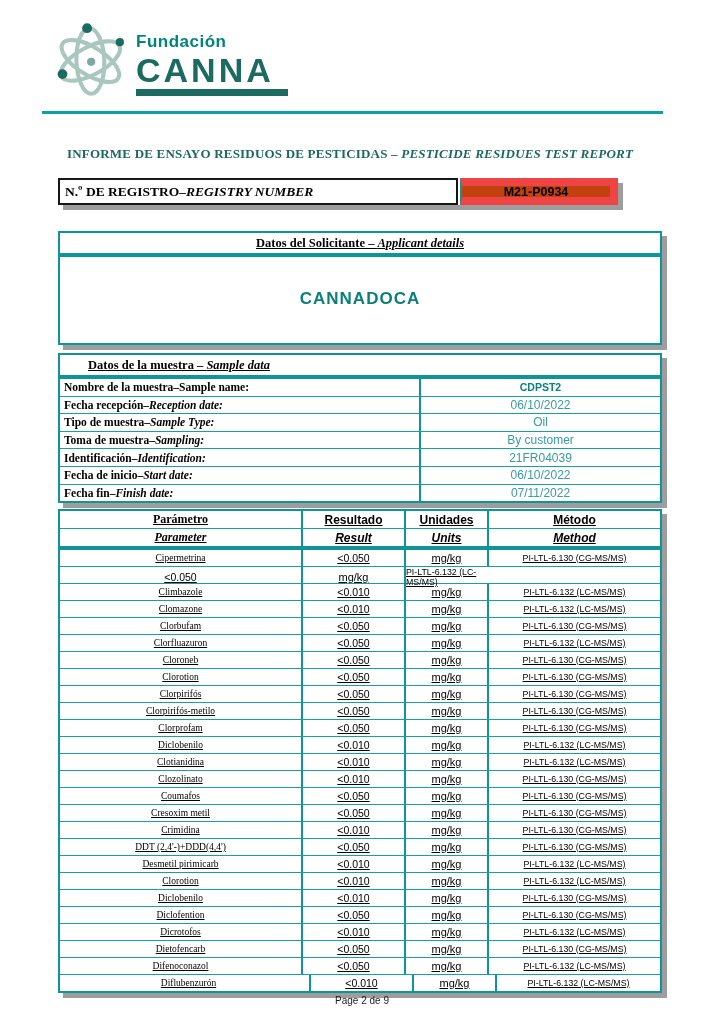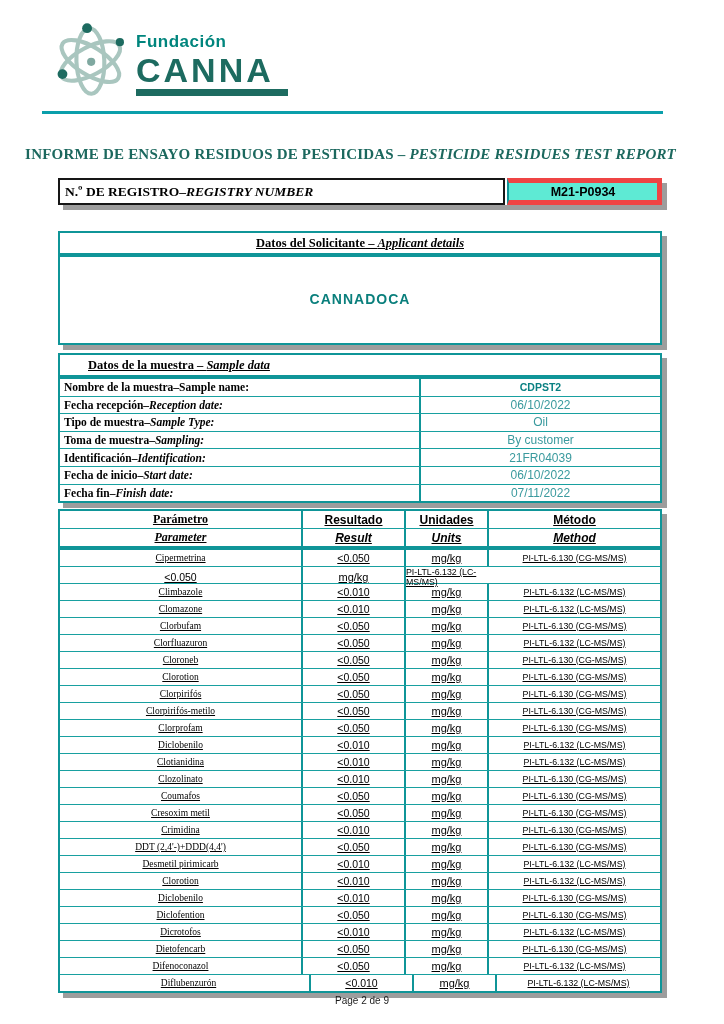--- a/index.html
+++ b/index.html
@@ -11,47 +11,47 @@
   .logo svg{width:84px;height:82px;}
   .logo-text{margin-left:2px;margin-top:12px;}
   .brand-top{font-family:"Liberation Sans",sans-serif;font-weight:700;font-size:17px;color:#00857d;letter-spacing:.5px;}
   .brand-main{font-family:"Liberation Sans",sans-serif;font-weight:700;font-size:34px;line-height:34px;
               color:#1d6b60;letter-spacing:3px;margin-top:1px;}
   .brand-bar{height:7px;background:#1d6b60;width:152px;margin-top:2px;}
 
   .top-rule{position:absolute;left:42px;top:111px;width:621px;height:3px;background:#0a9fab;}
 
   
-  .doc-title{position:absolute;left:12px;top:146px;width:664px;text-align:right;
-             font-size:15px;font-weight:700;color:#1c685e;letter-spacing:.2px;}
+  .doc-title{position:absolute;left:18px;top:146px;width:664px;text-align:center;
+             font-size:13px;font-weight:700;color:#1c685e;letter-spacing:.2px;}
   .doc-title .t-en{font-style:italic;}
 
   
-  .registry{position:absolute;left:58px;top:178px;width:604px;height:27px;display:flex;
+  .registry{position:absolute;left:58px;top:178px;width:560px;height:27px;display:flex;
             box-shadow:5px 5px 0 #9d9d9d;background:#fff;}
   .reg-label{flex:1;border:2px solid #161616;display:flex;align-items:center;padding-left:5px;
              font-size:13.5px;font-weight:700;background:#fff;}
   .reg-label .r-en{font-style:italic;}
-  .reg-value{width:148px;border:5px solid #ef4444;border-left:2px solid #0f9598;margin-left:2px;
+  .reg-value{width:148px;border:8px solid #ef4444;border-left:2px solid #0f9598;margin-left:2px;
              display:flex;align-items:center;justify-content:center;
-             font-family:"Liberation Sans",sans-serif;font-weight:700;font-size:12.5px;background:#5eead4;}
+             font-family:"Liberation Sans",sans-serif;font-weight:700;font-size:12.5px;background:#c2410c;}
 
   
   .tealbox{position:absolute;left:58px;width:604px;border:2px solid #0f9598;background:#fff;
            box-shadow:5px 5px 0 #9d9d9d;box-sizing:border-box;}
   .box-header{font-size:12.5px;font-weight:700;padding:3px 0 2px 0;background:#fff;}
   .box-header .h-en{font-style:italic;}
   .box-header .und{text-decoration:underline;}
   .hdr-divider{height:4px;background:#0f9598;}
 
   
   .applicant{top:231px;height:114px;}
   .applicant .box-header{text-align:center;}
   .applicant-body{height:84px;display:flex;align-items:center;justify-content:center;}
-  .applicant-name{font-family:"Liberation Sans",sans-serif;font-weight:700;font-size:14px;
+  .applicant-name{font-family:"Liberation Sans",sans-serif;font-weight:700;font-size:17px;
                   color:#0a7f7c;letter-spacing:1px;}
 
   
   .sample{top:353px;}
   .sample .box-header{padding-left:28px;}
   .s-row{display:grid;grid-template-columns:361px 1fr;border-bottom:1px solid #18a0a0;}
   .s-row:last-child{border-bottom:none;}
   .s-label{border-right:2px solid #0f9598;padding:1px 0 1px 4px;font-size:11.5px;font-weight:700;
            height:14.6px;display:flex;align-items:center;}
   .s-label .en.it{font-style:italic;}

